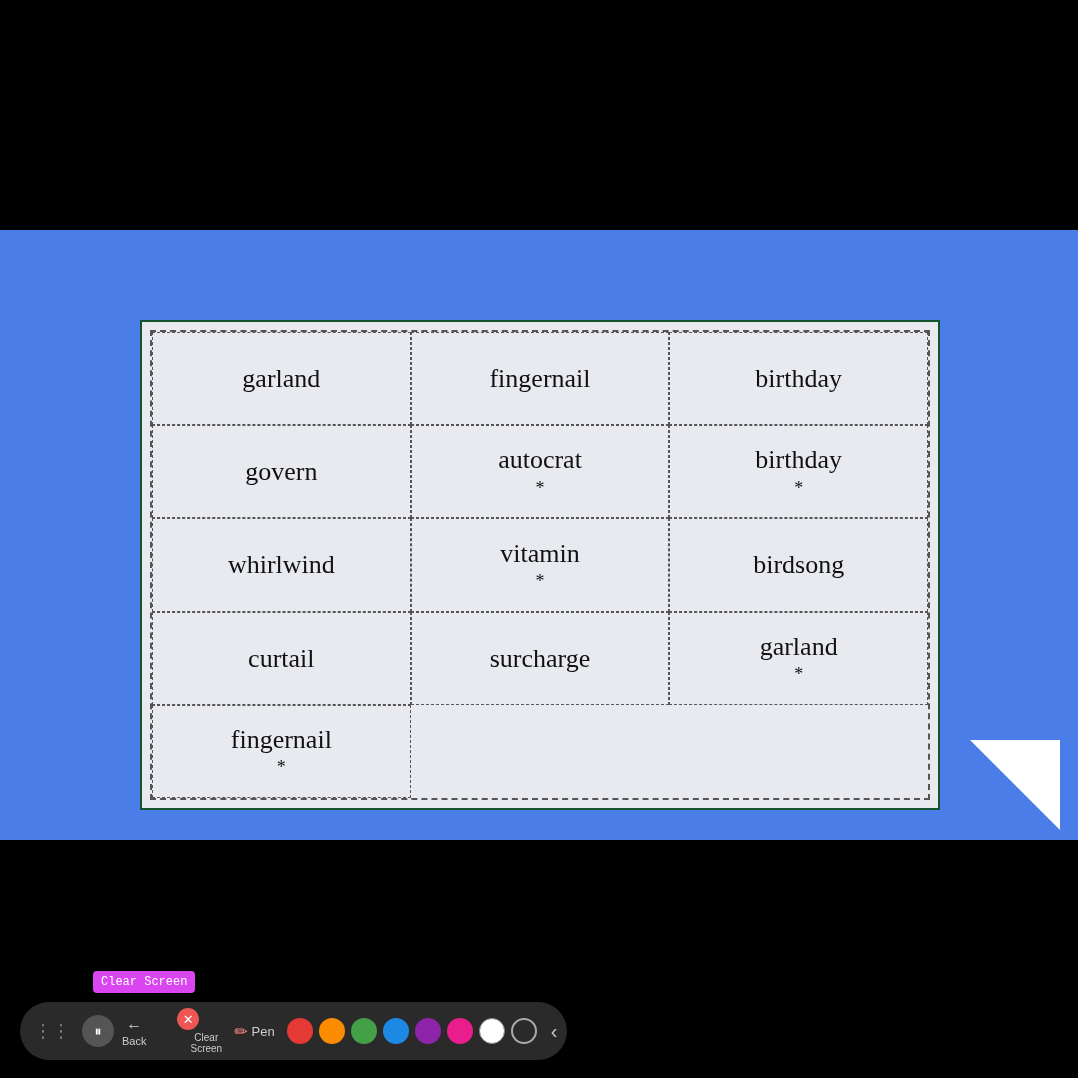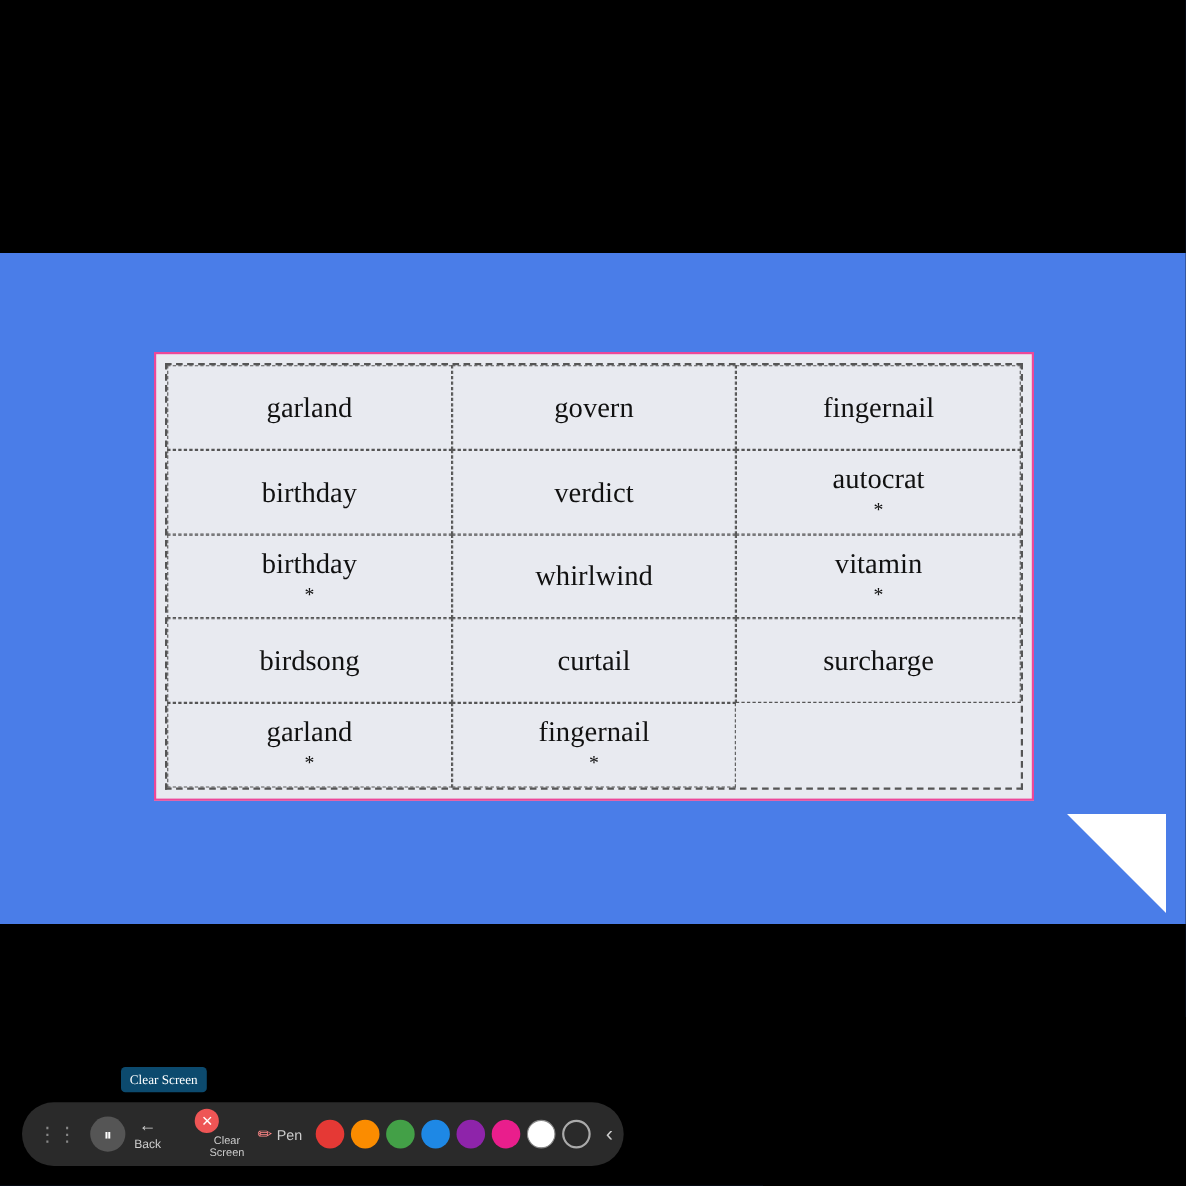--- a/index.html
+++ b/index.html
@@ -31,23 +31,23 @@
       height: 238px;
       background: #000;
     }
 
     
     .bingo-card {
       position: absolute;
       top: 320px;
       left: 140px;
       width: 800px;
-      height: 408px;
+      height: 490px;
       background: #e8eaf0;
-      border: 2px solid #ec4899;
+      border: 2px solid #14532d;
     }
 
     .bingo-grid {
       width: 100%;
       height: 100%;
       display: grid;
       grid-template-columns: repeat(3, 1fr);
       grid-template-rows: repeat(5, 1fr);
       border: 2px dashed #555;
       margin: 8px;
@@ -93,24 +93,24 @@
       left: 20px;
       display: flex;
       align-items: center;
       gap: 6px;
       background: transparent;
     }
 
     .clear-screen-tooltip {
       position: absolute;
       bottom: 85px;
-      left: 110px;
-      background: #0c4a6e;
+      left: 93px;
+      background: #d946ef;
       color: white;
-      font-family: Liberation Serif, serif;
+      font-family: Liberation Mono, monospace;
       font-size: 12px;
       padding: 4px 8px;
       border-radius: 4px;
       white-space: nowrap;
     }
 
     .toolbar-inner {
       background: #2a2a2a;
       border-radius: 30px;
       display: flex;
@@ -234,30 +234,27 @@
 <div class="blue-area"></div>
 
 <div class="black-bottom"></div>
 
 <div class="bingo-card">
   <div class="bingo-grid" id="bingo-grid">
   <div class="bingo-cell">
         <span>garland</span>
       </div>
       <div class="bingo-cell">
+        <span>fingernail</span>
+      </div>
+      <div class="bingo-cell">
+        <span>birthday</span>
+      </div>
+      <div class="bingo-cell">
         <span>govern</span>
-      </div>
-      <div class="bingo-cell">
-        <span>fingernail</span>
-      </div>
-      <div class="bingo-cell">
-        <span>birthday</span>
-      </div>
-      <div class="bingo-cell">
-        <span>verdict</span>
       </div>
       <div class="bingo-cell">
         <span>autocrat</span>
         <span class="star">*</span>
       </div>
       <div class="bingo-cell">
         <span>birthday</span>
         <span class="star">*</span>
       </div>
       <div class="bingo-cell">

